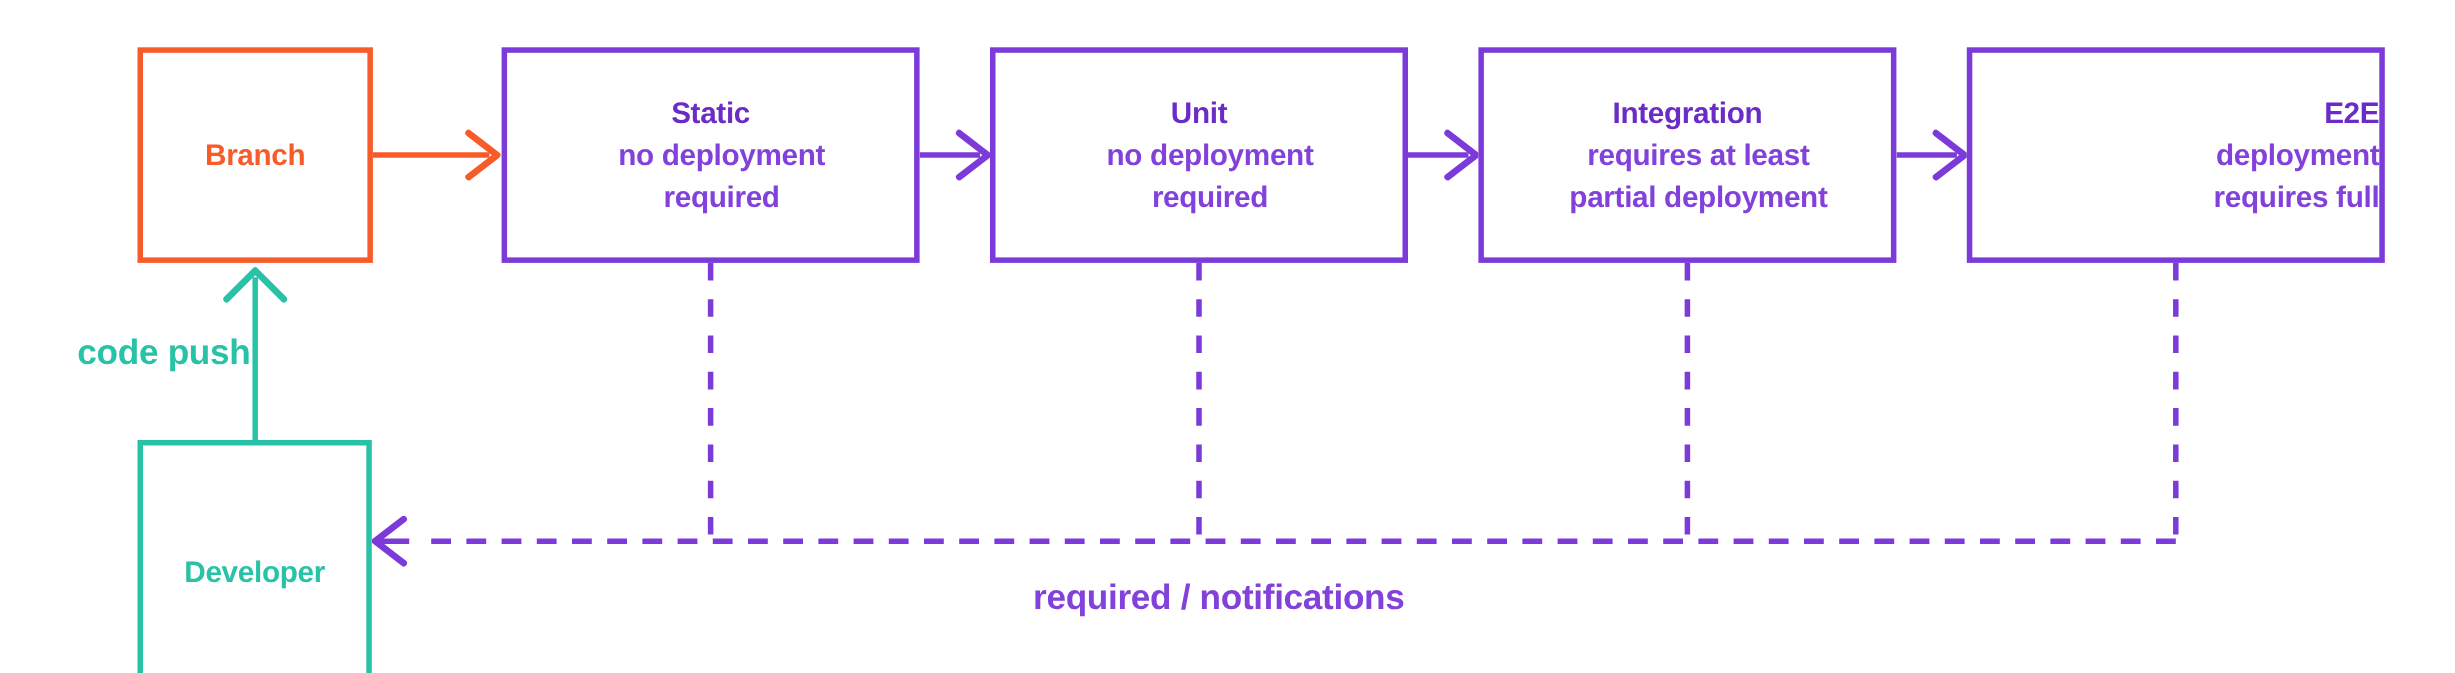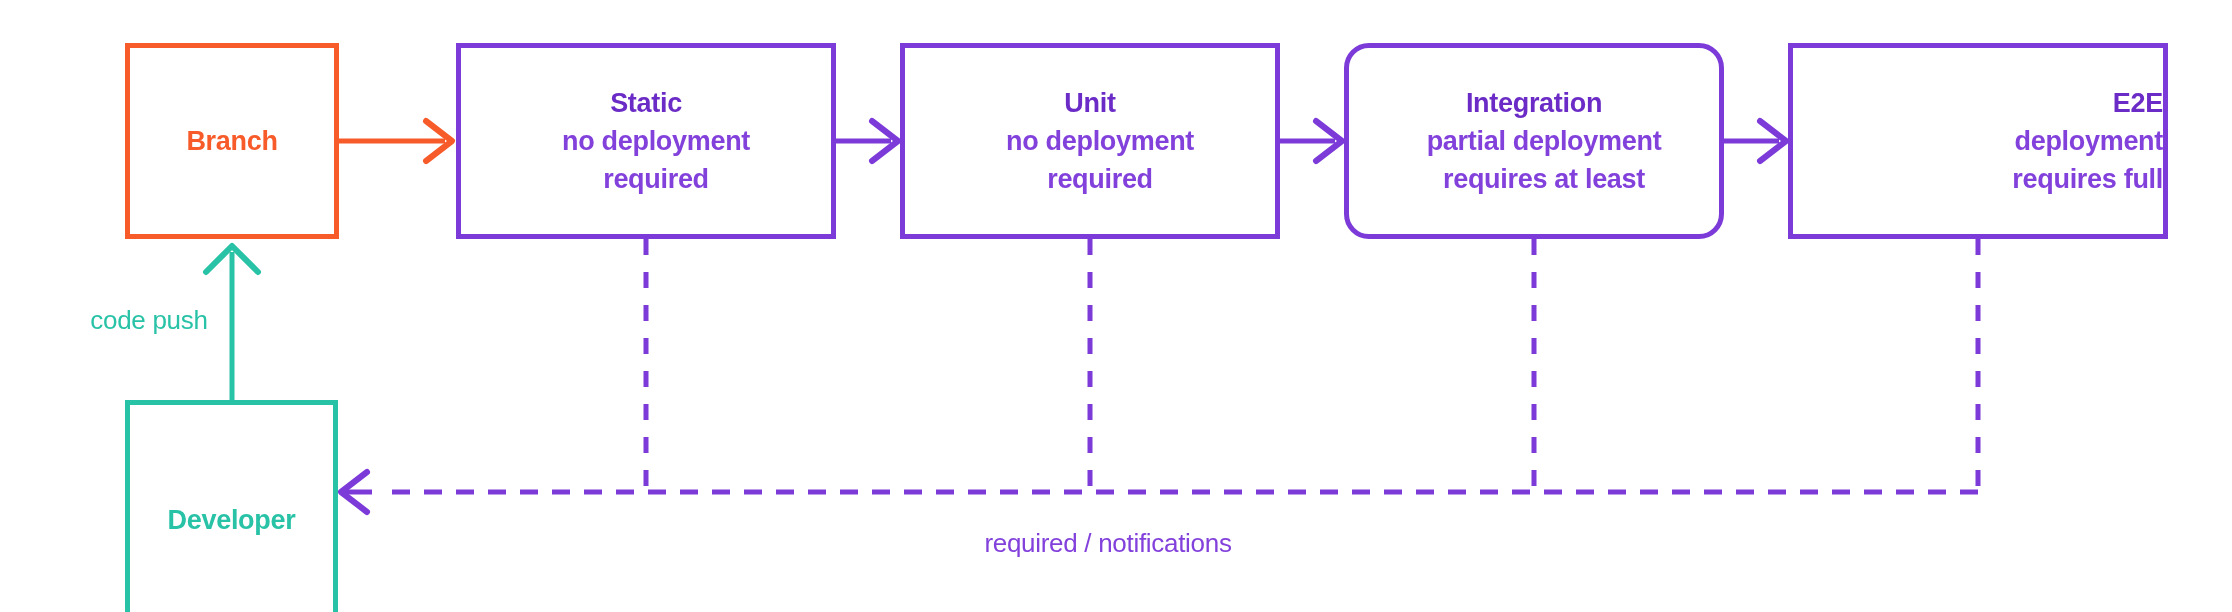--- a/index.html
+++ b/index.html
@@ -39,27 +39,27 @@
   }
   .box .title{font-weight:700;color:var(--purple-title);}
   .box .line{font-weight:600;color:var(--purple-body);margin-left:20px;}
   .box.orange{border-color:var(--orange);}
   .box.orange .title{color:var(--orange);}
   .box.teal{border-color:var(--teal);}
   .box.teal .title{color:var(--teal);}
   #box-branch{left:125px;top:43px;width:214px;height:196px;}
   #box-static{left:456px;top:43px;width:380px;height:196px;}
   #box-unit{left:900px;top:43px;width:380px;height:196px;}
-  #box-integration{left:1344px;top:43px;width:380px;height:196px;border-radius:25px;}
+  #box-integration{left:1344px;top:43px;width:380px;height:196px;}
   #box-e2e{left:1788px;top:43px;width:380px;height:196px;align-items:flex-end;}
   #box-developer{left:125px;top:400px;width:213px;height:240px;}
   .float-label{
     position:absolute;
     transform:translate(-50%,-50%);
-    font-size:26px;font-weight:400;
+    font-size:32px;font-weight:700;
     white-space:nowrap;letter-spacing:-0.3px;
   }
   #label-code-push{left:149px;top:320px;color:var(--teal);}
   #label-results{left:1108px;top:543px;color:var(--purple-body);}
 </style>
 </head>
 <body>
 
 <div class="canvas">
 
@@ -110,22 +110,22 @@
   </div>
 
   <div class="box" id="box-unit">
     <div class="title">Unit</div>
     <div class="line">no deployment</div>
     <div class="line">required</div>
   </div>
 
   <div class="box" id="box-integration">
     <div class="title">Integration</div>
+    <div class="line">requires at least</div>
     <div class="line">partial deployment</div>
-    <div class="line">requires at least</div>
   </div>
 
   <div class="box" id="box-e2e">
     <div class="title">E2E</div>
     <div class="line">deployment</div>
     <div class="line">requires full</div>
   </div>
 
   <div class="box teal" id="box-developer">
     <div class="title">Developer</div>

